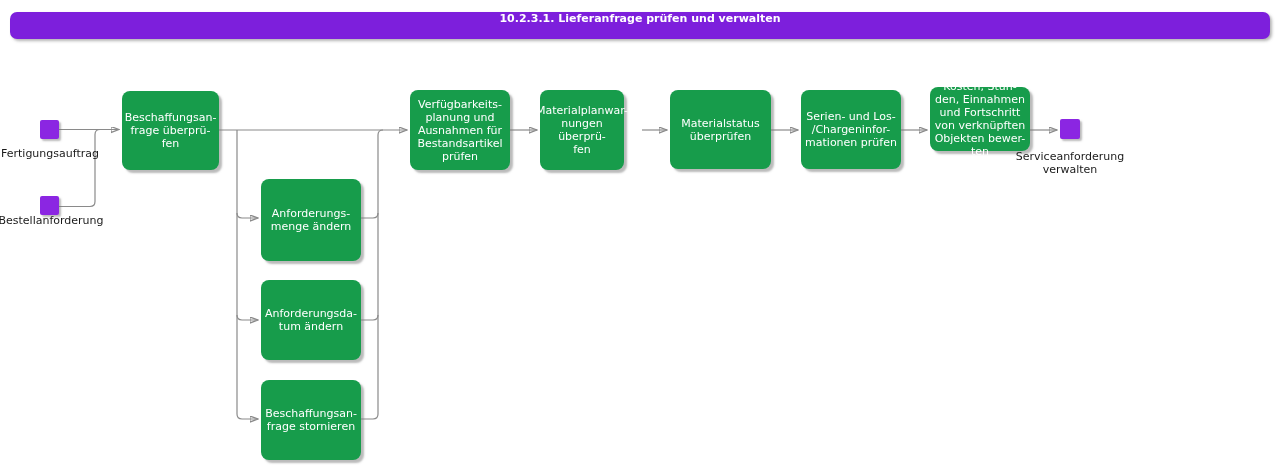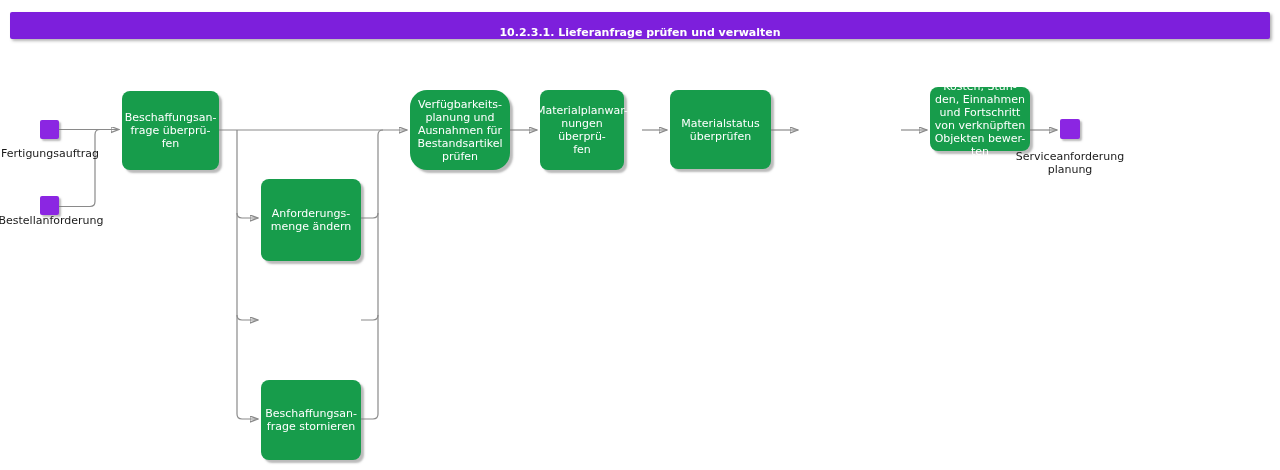--- a/index.html
+++ b/index.html
@@ -9,22 +9,22 @@
     --connector:#8a8a8a;
   }
   *{box-sizing:border-box;margin:0;padding:0;}
   html,body{width:1280px;height:470px;background:#ffffff;overflow:hidden;}
   body{font-family:"DejaVu Sans","Liberation Sans",sans-serif;position:relative;}
   .canvas{position:absolute;left:0;top:0;width:1280px;height:470px;}
 
   .title-bar{
     position:absolute;left:10px;top:12px;width:1260px;height:27px;
     background:var(--title-bg);color:#ffffff;font-size:11px;font-weight:bold;
-    display:flex;align-items:flex-end;justify-content:center;text-align:center;
-    border-radius:2px;box-shadow:2px 2px 3px rgba(90,90,90,.45);
+    display:flex;align-items:flex-start;justify-content:center;text-align:center;
+    border-radius:7px;box-shadow:2px 2px 3px rgba(90,90,90,.45);
   }
 
   svg.connectors{position:absolute;left:0;top:0;width:1280px;height:470px;}
   svg.connectors path{stroke:var(--connector);stroke-width:1.2;fill:none;}
 
   .task{
     position:absolute;background:var(--task-bg);color:#ffffff;
     border-radius:8px;box-shadow:3px 3px 2px rgba(120,120,120,.5);
     display:flex;align-items:center;justify-content:center;text-align:center;
     font-size:11px;line-height:13px;white-space:pre-line;cursor:pointer;
@@ -77,42 +77,47 @@
   <div class="event-square" style="left:40px;top:196px;width:19px;height:19px;"></div>
   <div class="event-label" style="left:-19px;top:214px;width:140px;">Bestellanforderung</div>
 
   <div class="task" style="left:122px;top:91px;width:97px;height:79px;">Beschaffungsan-
 frage überprü-
 fen</div>
 
   <div class="task" style="left:261px;top:179px;width:100px;height:82px;">Anforderungs-
 menge ändern</div>
 
+  <div class="task" style="left:261px;top:280px;width:100px;height:80px;">Anforderungsda-
+tum ändern</div>
 
   <div class="task" style="left:261px;top:380px;width:100px;height:80px;">Beschaffungsan-
 frage stornieren</div>
 
-  <div class="task" style="left:410px;top:90px;width:100px;height:80px;border-radius:17px;">Verfügbarkeits-
+  <div class="task" style="left:410px;top:90px;width:100px;height:80px;">Verfügbarkeits-
 planung und
 Ausnahmen für
 Bestandsartikel
 prüfen</div>
 
   <div class="task" style="left:540px;top:90px;width:84px;height:80px;">Materialplanwar-
 nungen überprü-
 fen</div>
 
   <div class="task" style="left:670px;top:90px;width:101px;height:79px;text-align:center;">Materialstatus
 überprüfen</div>
 
+  <div class="task" style="left:801px;top:90px;width:100px;height:79px;">Serien- und Los-
+/Chargeninfor-
+mationen prüfen</div>
 
   <div class="task" style="left:930px;top:87px;width:100px;height:64px;">Kosten, Stun-
 den, Einnahmen
 und Fortschritt
 von verknüpften
 Objekten bewer-
 ten</div>
 
   <div class="event-square" style="left:1060px;top:119px;width:20px;height:20px;"></div>
   <div class="event-label" style="left:990px;top:150px;width:160px;">Serviceanforderung
-planung</div>
+verwalten</div>
 
 </div>
 
 </body></html>

